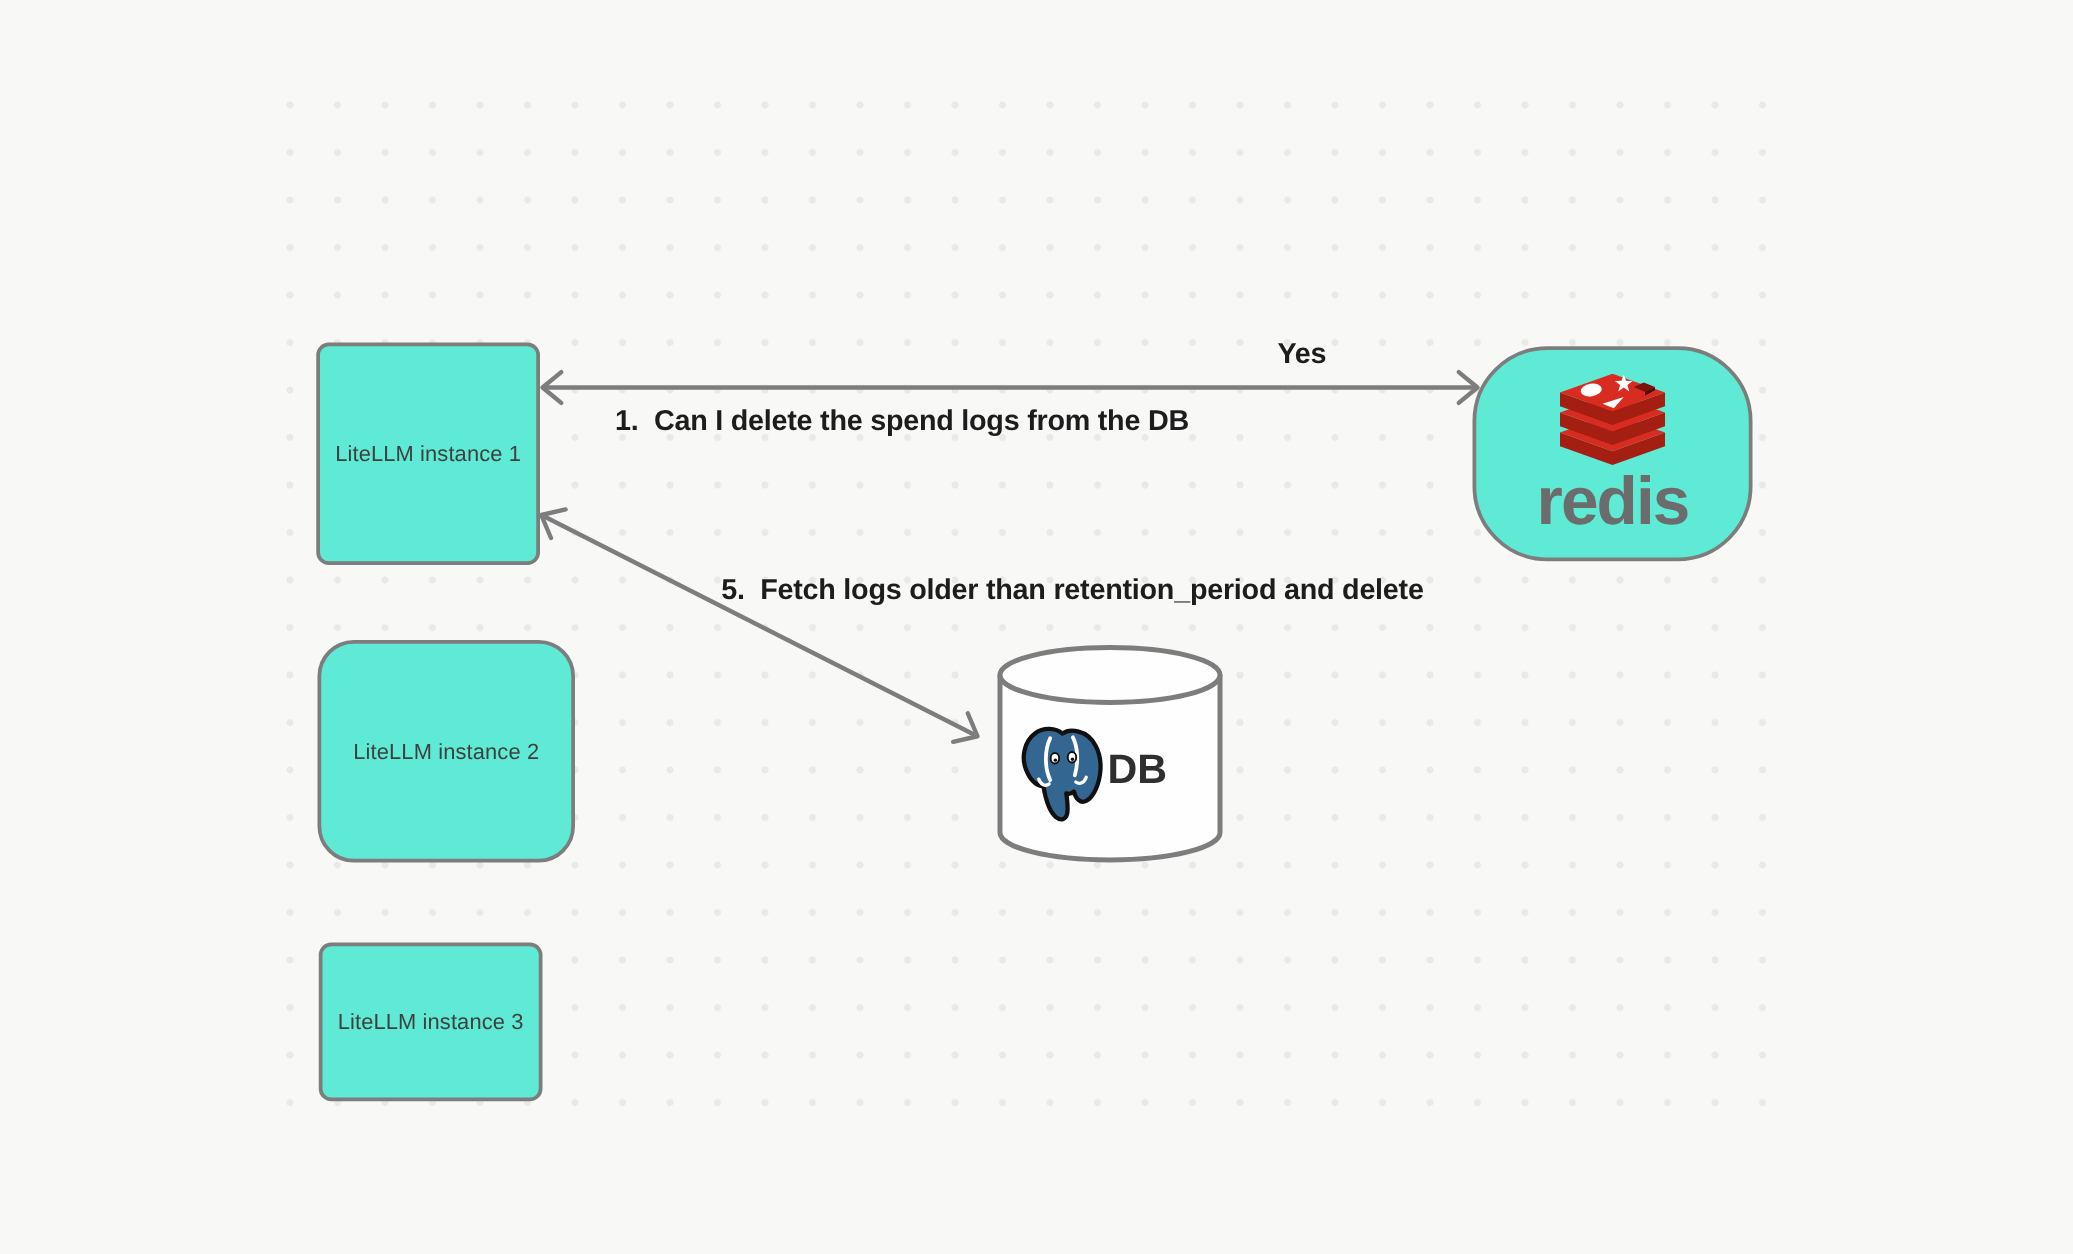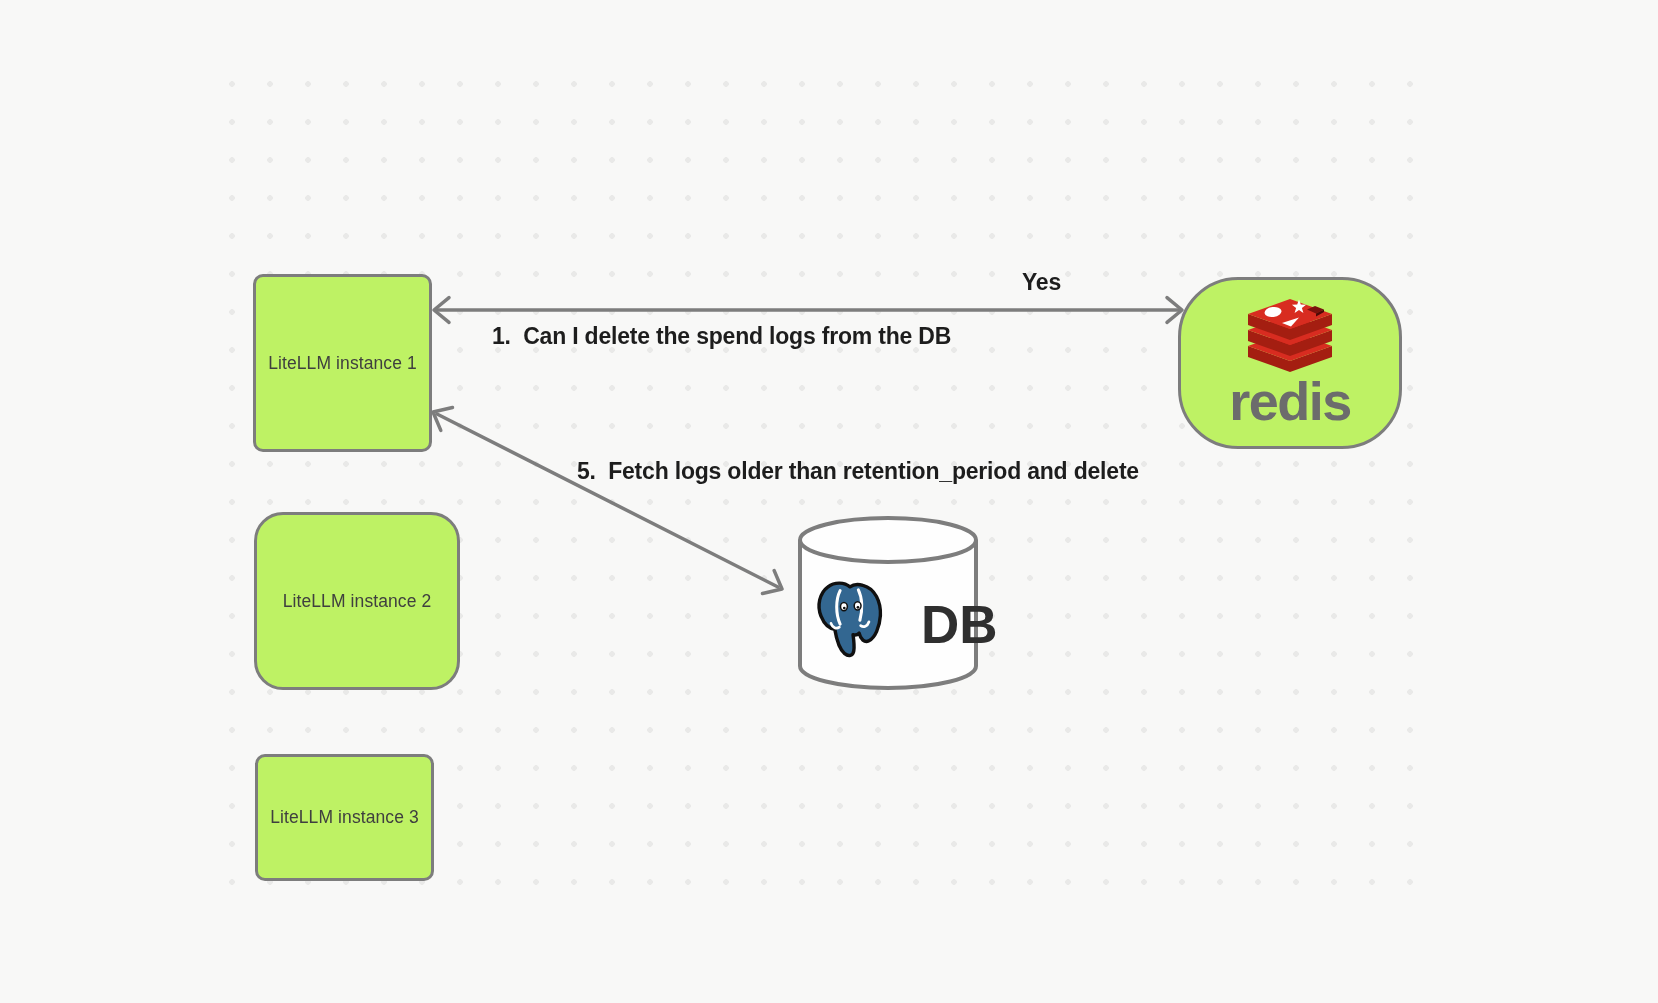--- a/index.html
+++ b/index.html
@@ -10,21 +10,21 @@
     position:relative;
   }
   .canvas{position:absolute;inset:0;}
   .dots{
     position:absolute;left:213px;top:65px;width:1217px;height:837px;
     background-image:radial-gradient(circle,#e9e9e8 2.7px,rgba(0,0,0,0) 3px);
     background-size:38px 38px;
   }
   .arrows{position:absolute;left:0;top:0;}
   .node{
-    position:absolute;box-sizing:border-box;background:#bef264;
+    position:absolute;box-sizing:border-box;background:#5eead4;
     border:3.5px solid #7d7d7d;display:flex;align-items:center;justify-content:center;
   }
   .box{border-radius:10px;}
   .box .node-label{
     font-size:17.5px;color:#3f3f3f;letter-spacing:0.1px;
   }
   #box1{left:253px;top:274px;width:179px;height:178px;}
   #box2{left:254px;top:512px;width:206px;height:178px;border-radius:29px;}
   #box3{left:255px;top:754px;width:179px;height:127px;}
   #redis-node{
@@ -33,21 +33,21 @@
   }
   .redis-word{
     font-size:54px;font-weight:bold;color:#6c6c6c;letter-spacing:-1.5px;
     line-height:1;margin-top:1px;
   }
   .db-wrap{position:absolute;left:796px;top:514px;width:184px;height:178px;}
   .db-wrap svg.cyl{position:absolute;left:0;top:0;}
   .db-elephant{position:absolute;left:16px;top:66px;}
   .db-label{
     position:absolute;left:90px;top:84px;
-    font-size:53px;font-weight:bold;color:#2f2f2f;line-height:1;margin-left:35px;
+    font-size:33px;font-weight:bold;color:#2f2f2f;line-height:1;
   }
   .lbl{
     position:absolute;font-weight:bold;font-size:23px;color:#1d1d1d;
     line-height:24px;white-space:pre;letter-spacing:-0.2px;
   }
   #lbl-arrow1{left:492px;top:282px;margin-top:42px;}
   #lbl-yes{left:1022px;top:270px;}
   #lbl-arrow2{left:577px;top:459px;}
 </style>
 </head>

